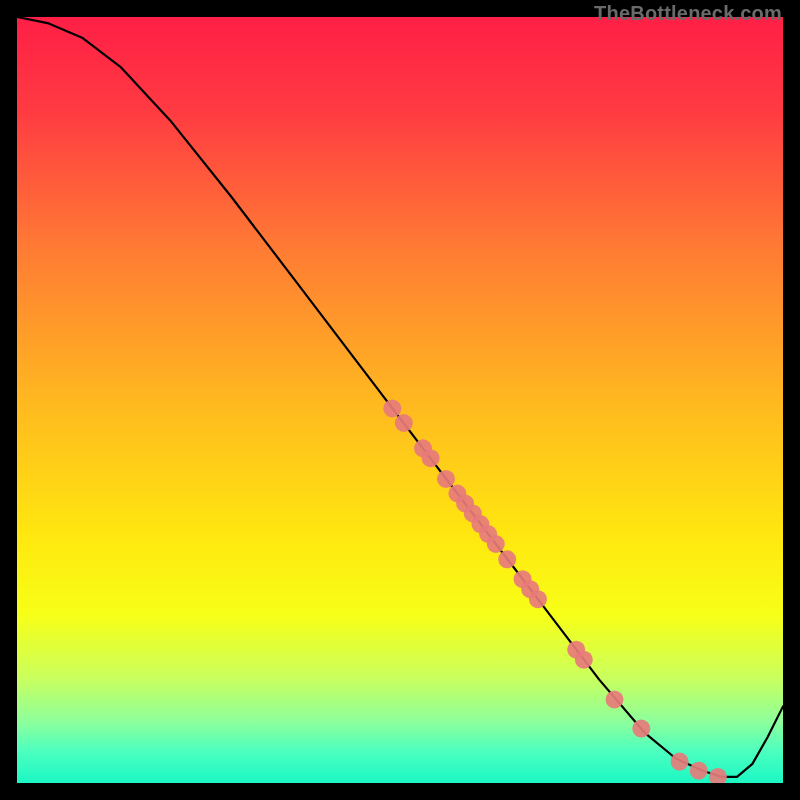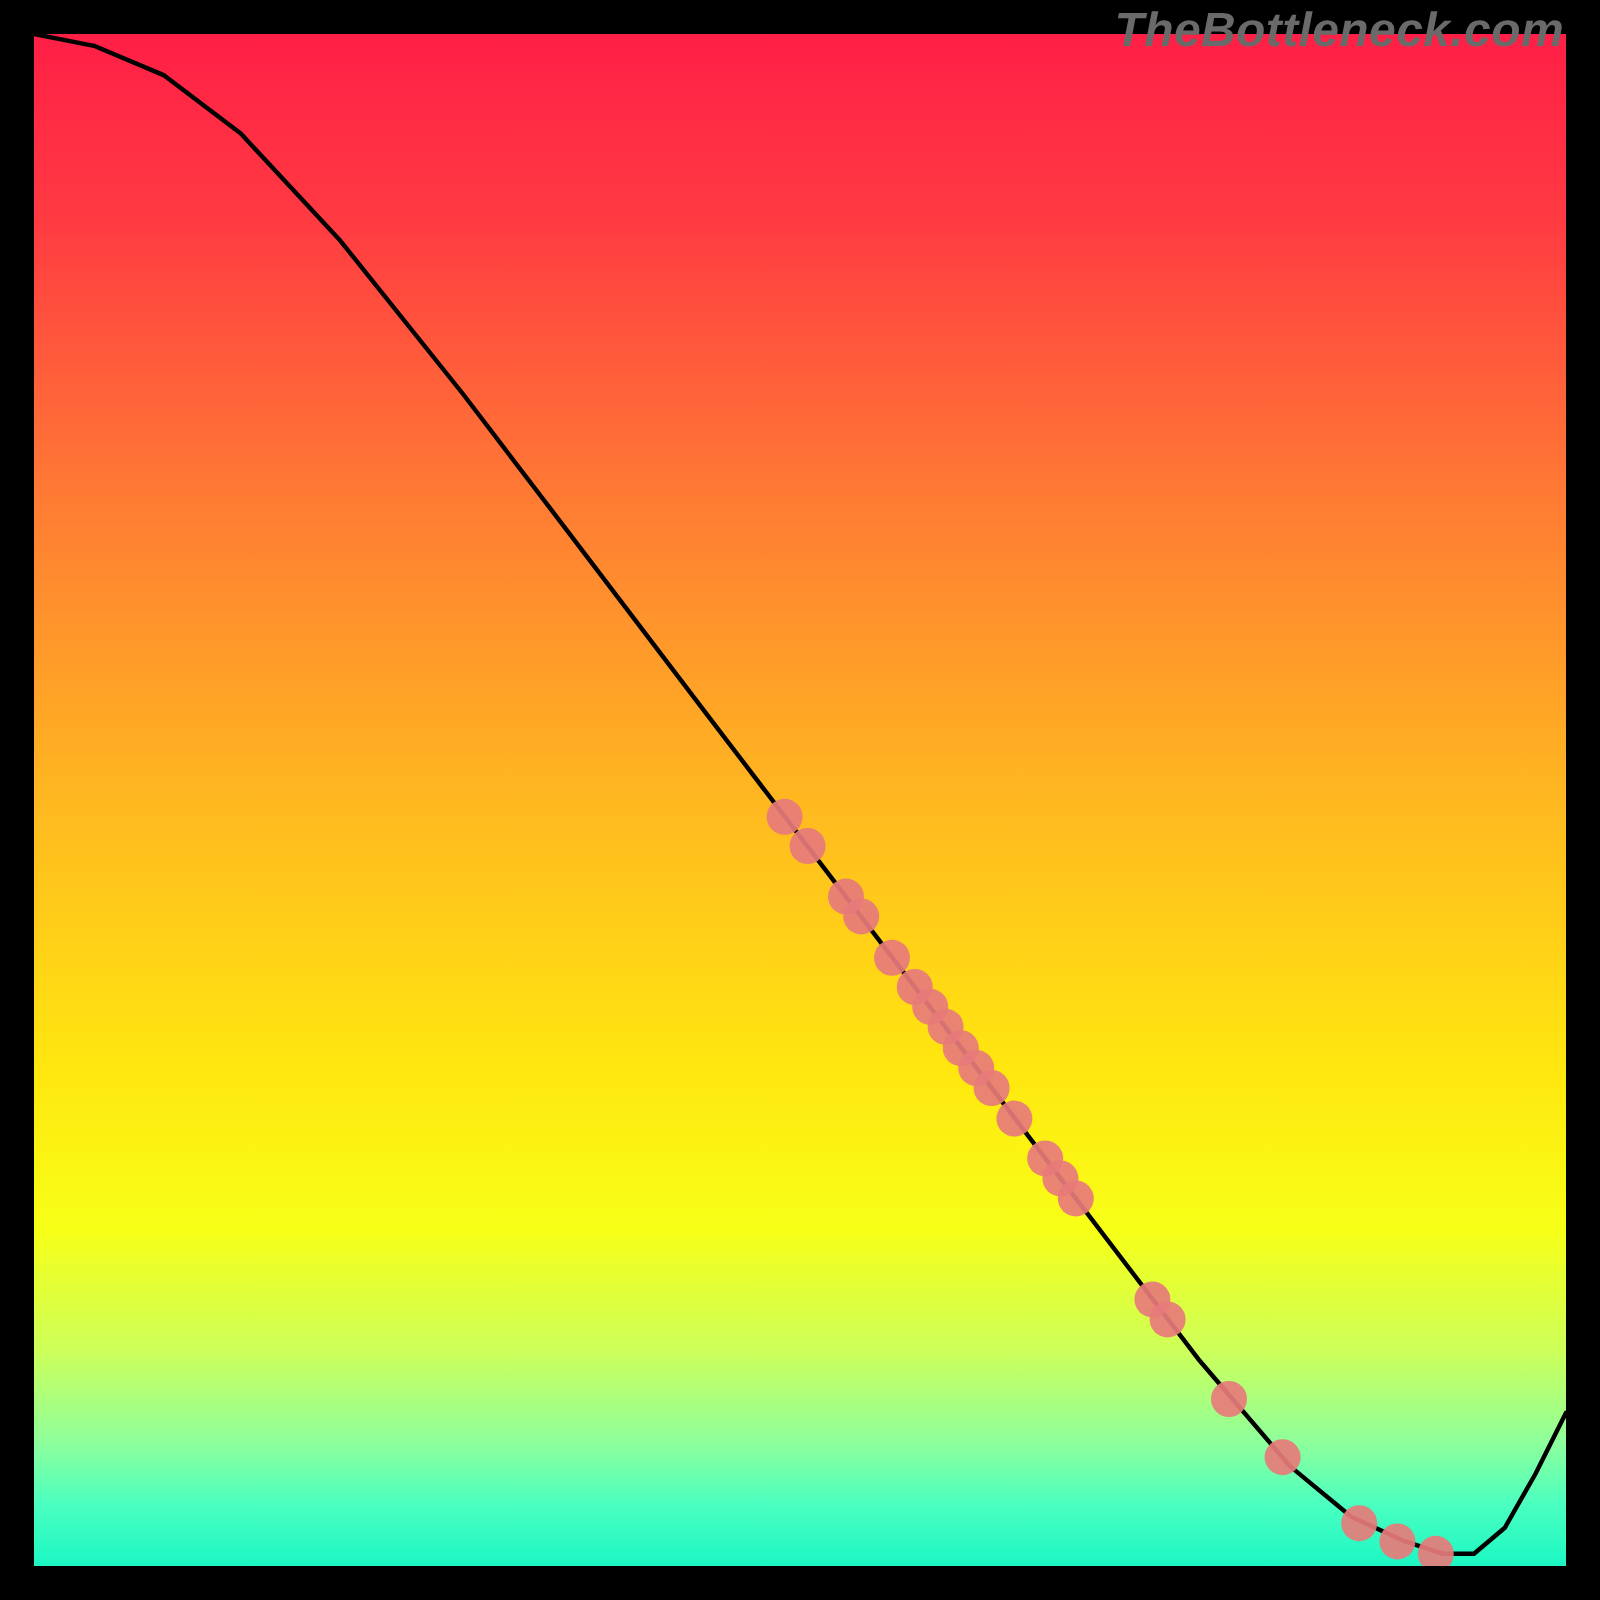--- a/index.html
+++ b/index.html
@@ -26,25 +26,24 @@
   }
   .plot svg {
     width: 100%;
     height: 100%;
     display: block;
   }
   .watermark {
     position: absolute;
     top: 2px;
     right: 18px;
-    font-size: 24px;
+    font-size: 20px;
     font-weight: 600;
     color: #6a6a6a;
     letter-spacing: 0.2px;
-    font-style: italic;
   }
 </style>
 </head>
 <body>
 <div class="outer">
 
   <div class="plot">
     <svg viewBox="0 0 766 766" preserveAspectRatio="none">
       <defs>
         <linearGradient id="bg-grad" x1="0" y1="0" x2="0" y2="1">

